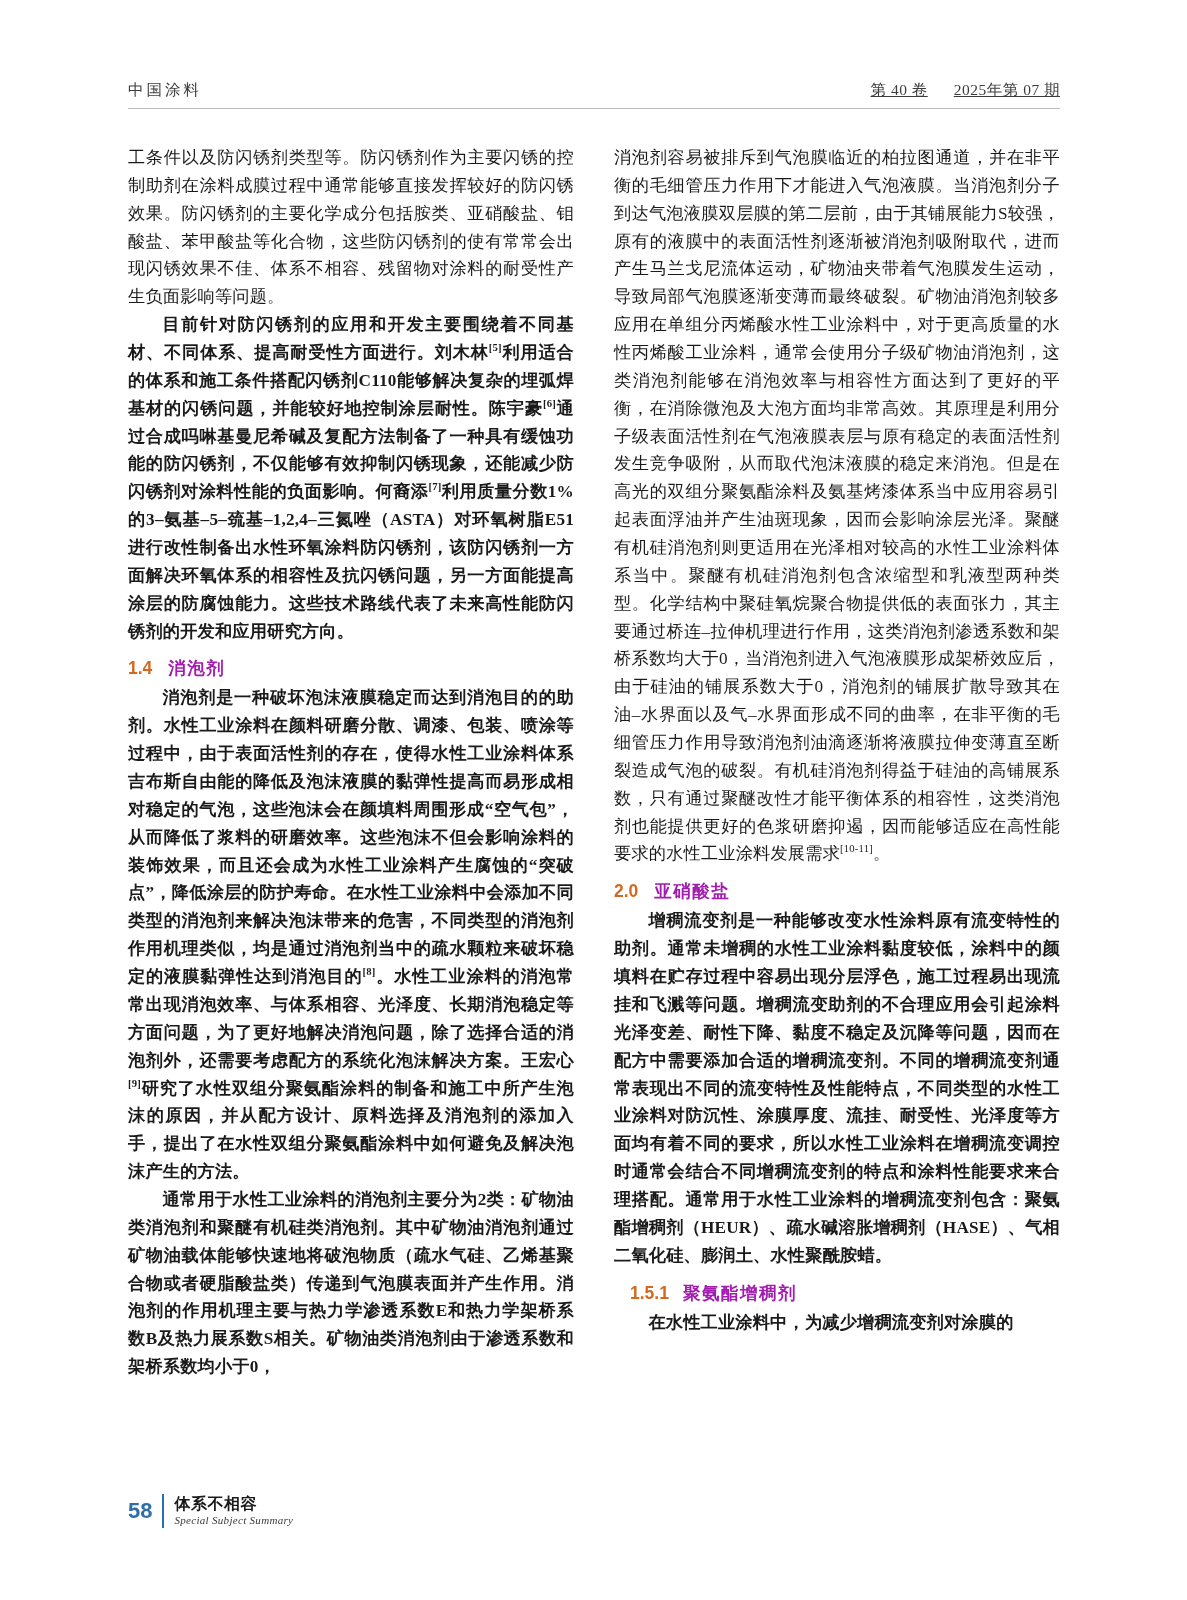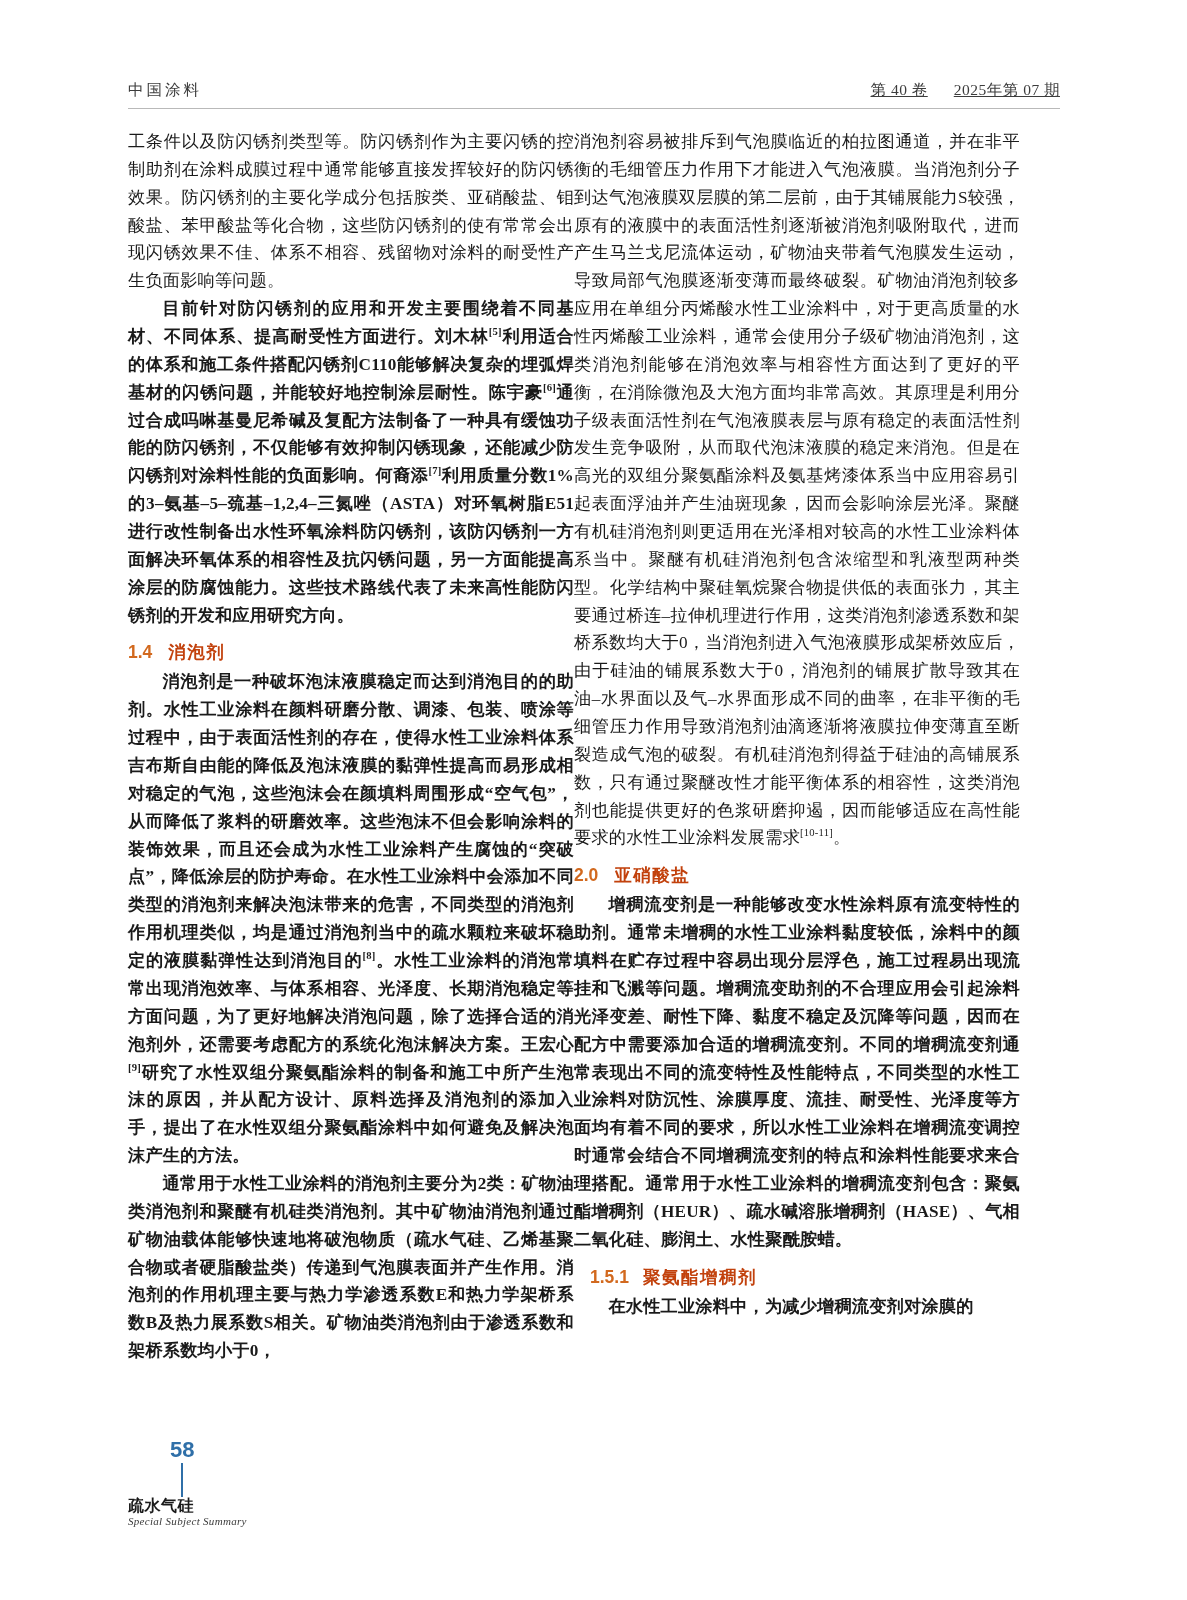--- a/index.html
+++ b/index.html
@@ -51,23 +51,24 @@
     top: 108px;
     width: 932px;
     height: 1px;
     background: #b9b9b9;
   }
 
   
   .columns {
     position: absolute;
     left: 128px;
-    top: 128px;
+    top: 144px;
     width: 932px;
     display: flex;
+    gap: 40px;
   }
   .col {
     width: 446px;
   }
   p {
     margin: 0;
     font-size: 17.2px;
     line-height: 1.62;
     text-align: justify;
     text-justify: inter-ideograph;
@@ -89,33 +90,32 @@
     font-family: "Liberation Sans", sans-serif;
     font-weight: bold;
     font-size: 17.5px;
   }
   .sec-head .num {
     color: #d2691e;
     margin-right: 16px;
     font-weight: bold;
   }
   .sec-head .title {
-    color: #c2410c;
+    color: #a21caf;
     letter-spacing: 1.5px;
   }
   .sec-head.sub .num { margin-right: 14px; margin-left: 16px; }
 
   
   .footer {
     position: absolute;
     left: 128px;
     bottom: 72px;
     display: flex;
     align-items: center;
-    flex-direction: column;
   }
   .footer .pagenum {
     font-family: "Liberation Sans", sans-serif;
     font-size: 22px;
     font-weight: bold;
     color: #2f6fa8;
     margin-right: 10px;
   }
   .footer .bar {
     width: 2px;
@@ -189,18 +189,18 @@
 
       <p class="indent">在水性工业涂料中，为减少增稠流变剂对涂膜的</p>
     </div>
 
   </div>
 
   <div class="footer">
     <div class="pagenum">58</div>
     <div class="bar"></div>
     <div class="labels">
-      <span class="cn">疏水气硅</span>
+      <span class="cn">体系不相容</span>
       <span class="en">Special Subject Summary</span>
     </div>
   </div>
 
 </div>
 
 </body></html>

